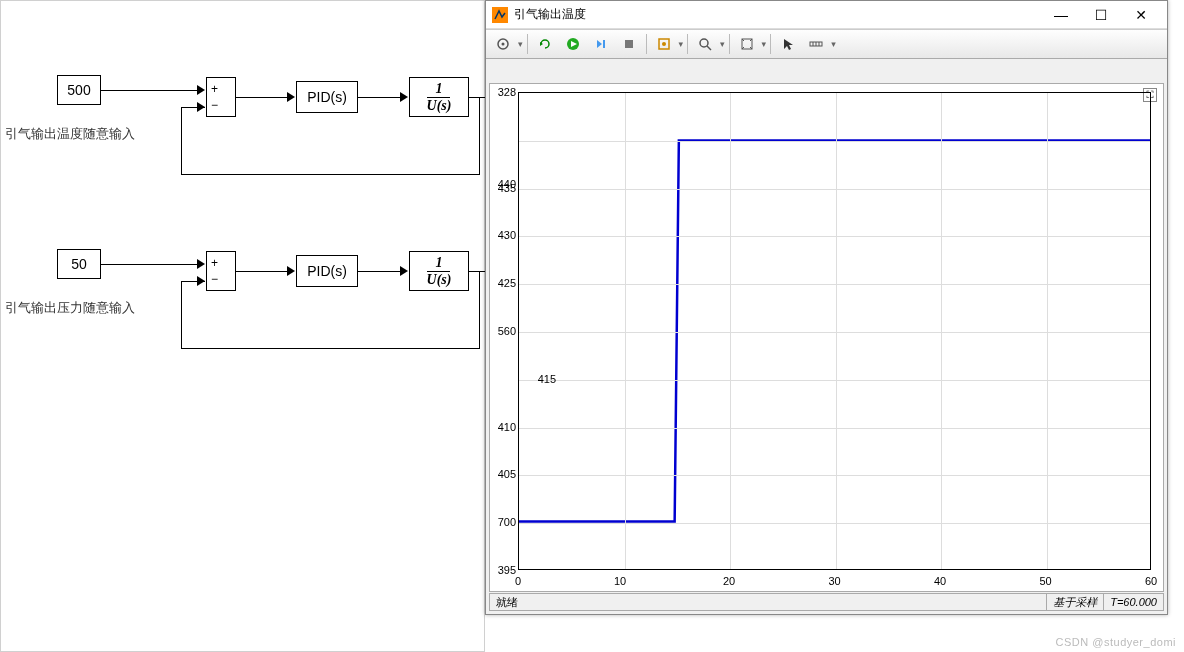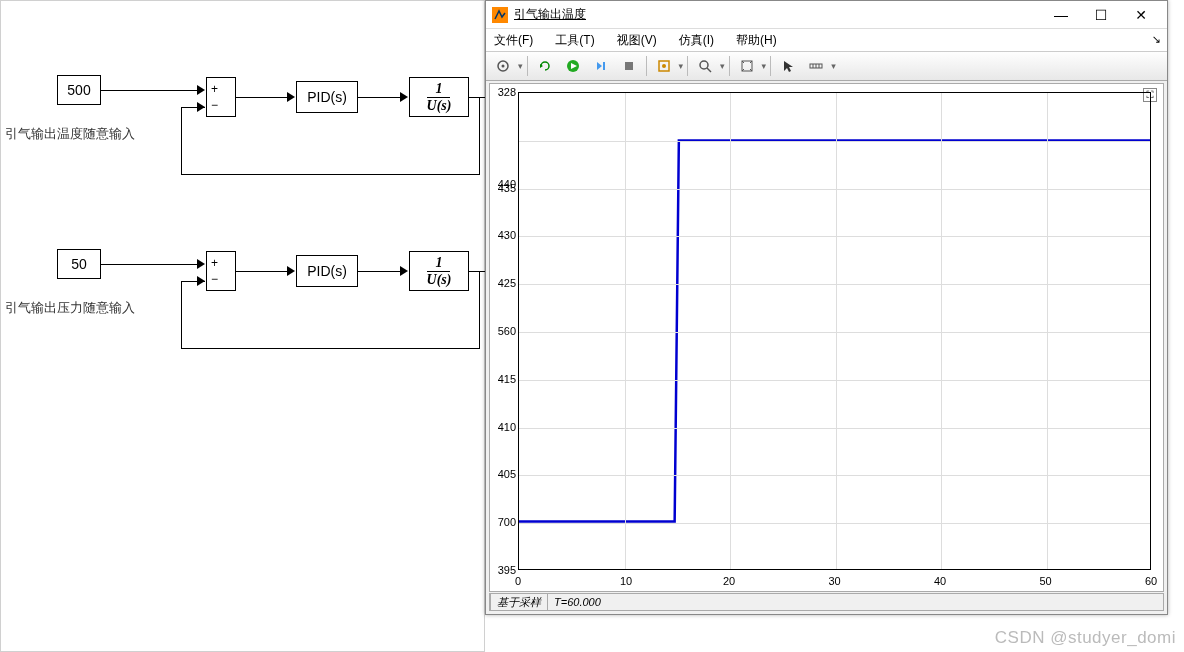--- a/index.html
+++ b/index.html
@@ -16,41 +16,41 @@
 .sum-block { position: absolute; background: #fff; border: 1px solid #000; width: 30px; height: 40px; }
 .sum-sign { position: absolute; font-size: 12px; }
 .frac { display: flex; flex-direction: column; align-items: center; font-family: serif; font-style: italic; font-size: 14px; }
 .frac .top { border-bottom: 1px solid #000; padding: 0 8px; font-weight: bold; }
 .frac .bot { padding: 0 6px; font-weight: bold; }
 
 
 .scope-win { position: absolute; left: 485px; top: 0; width: 683px; height: 615px; background: #f0f0f0; border: 1px solid #888; box-shadow: 0 0 4px rgba(0,0,0,0.3); }
 .titlebar { height: 28px; background: #fff; display: flex; align-items: center; padding: 0 6px; border-bottom: 1px solid #ddd; }
 .titlebar .icon { width: 16px; height: 16px; margin-right: 6px; }
-.titlebar .title { flex: 1; font-size: 12px; text-decoration: underline; }
+.titlebar .title { flex: 1; font-size: 12px; }
 .winbtns { display: flex; gap: 0; }
 .winbtn { width: 40px; height: 26px; display: flex; align-items: center; justify-content: center; font-size: 14px; cursor: pointer; }
 .menubar { height: 22px; background: #fff; display: flex; align-items: center; padding: 0 4px; gap: 14px; font-size: 12px; position: relative; }
 .menuitem { cursor: pointer; padding: 2px 4px; }
 .menu-drop { position: absolute; right: 6px; top: 4px; font-size: 11px; }
 .toolbar { height: 30px; background: linear-gradient(#fefefe,#e8e8e8); border-top: 1px solid #ccc; border-bottom: 1px solid #aaa; display: flex; align-items: center; padding: 0 4px; gap: 2px; }
 .tbtn { width: 26px; height: 24px; display: flex; align-items: center; justify-content: center; cursor: pointer; border: 1px solid transparent; border-radius: 2px; }
 .tsep { width: 1px; height: 20px; background: #bbb; margin: 0 2px; }
 .plot-area { position: absolute; left: 3px; top: 82px; right: 3px; bottom: 22px; background: #fff; border: 1px solid #aaa; }
 .plot-inner { position: absolute; left: 28px; top: 8px; right: 16px; bottom: 24px; border: 1px solid #000; }
 .grid-v { position: absolute; top: 0; bottom: 0; width: 1px; background: #ddd; }
 .grid-h { position: absolute; left: 0; right: 0; height: 1px; background: #ddd; }
 .ytick { position: absolute; left: 2px; font-size: 11px; width: 24px; text-align: right; transform: translateY(-50%); }
 .xtick { position: absolute; bottom: 4px; font-size: 11px; transform: translateX(-50%); }
 .statusbar { position: absolute; left: 3px; right: 3px; bottom: 3px; height: 18px; background: #f0f0f0; border: 1px solid #aaa; display: flex; align-items: center; font-size: 11px; }
 .status-left { padding: 0 6px; flex: 1; }
 .status-cell { border-left: 1px solid #aaa; padding: 0 6px; height: 100%; display: flex; align-items: center; font-style: italic; }
 .scope-btn { position: absolute; right: 6px; top: 4px; width: 14px; height: 14px; border: 1px solid #888; background: #fff; font-size: 10px; display: flex; align-items: center; justify-content: center; }
 
-.watermark { position: absolute; right: 8px; bottom: 4px; color: #bbb; font-size: 17px; letter-spacing: 0.5px; }
+.watermark { position: absolute; right: 8px; bottom: 4px; color: #bbb; font-size: 11px; letter-spacing: 0.5px; }
 
 svg.plot-line { position: absolute; left: 0; top: 0; width: 100%; height: 100%; }
 </style>
 </head>
 <body>
 
 <div class="canvas">
 
   <div class="block" style="left:56px;top:74px;width:44px;height:30px">
       <span>500</span>
@@ -122,28 +122,20 @@
           <rect width="16" height="16" fill="#f80"></rect>
           <path d="M3 12 L7 4 L10 10 L13 6" stroke="#036" fill="none" stroke-width="1.5"></path>
         </svg>
     </span>
     <span class="title">引气输出温度</span>
     <div class="winbtns">
       <div class="winbtn">—</div>
       <div class="winbtn">☐</div>
       <div class="winbtn">✕</div>
     </div>
-  </div>
-  <div class="menubar">
-    <span class="menuitem">文件(F)</span>
-    <span class="menuitem">工具(T)</span>
-    <span class="menuitem">视图(V)</span>
-    <span class="menuitem">仿真(I)</span>
-    <span class="menuitem">帮助(H)</span>
-    <span class="menu-drop">↘</span>
   </div>
   <div class="toolbar">
     <div class="tbtn">
         <svg width="16" height="16">
           <circle cx="8" cy="8" r="5" fill="none" stroke="#555" stroke-width="1.5"></circle>
           <circle cx="8" cy="8" r="1.5" fill="#555"></circle>
         </svg>
       </div>
     <span style="font-size:9px;color:#666">▾</span>
     <div class="tsep"></div>
@@ -226,38 +218,39 @@
         <div class="grid-h" style="top: 382.4px;"></div>
         <div class="grid-h" style="top: 334.6px;"></div>
         <div class="grid-h" style="top: 286.8px;"></div>
         <div class="grid-h" style="top: 239px;"></div>
         <div class="grid-h" style="top: 191.2px;"></div>
         <div class="grid-h" style="top: 143.4px;"></div>
         <div class="grid-h" style="top: 95.6px;"></div>
         <div class="grid-h" style="top: 47.8px;"></div>
       </div>
   <div class="xtick" style="left: 28px;">0</div>
-      <div class="xtick" style="left: 136px;">10</div>
+      <div class="xtick" style="left: 130px;">10</div>
       <div class="xtick" style="left: 239px;">20</div>
       <div class="xtick" style="left: 344.5px; margin-top: 24px;">30</div>
       <div class="xtick" style="left: 450px;">40</div>
       <div class="xtick" style="left: 555.5px;">50</div>
       <div class="xtick" style="left: 661px;">60</div>
       <div class="ytick" style="top: 486px;">395</div>
       <div class="ytick" style="top: 438.2px;">700</div>
       <div class="ytick" style="top: 390.4px;">405</div>
       <div class="ytick" style="top: 342.6px;">410</div>
-      <div class="ytick" style="top: 294.8px;">415</div>
+      <div class="ytick" style="top: 294.8px; margin-left: 40px;">415</div>
       <div class="ytick" style="top: 247px;">560</div>
       <div class="ytick" style="top: 199.2px;">425</div>
       <div class="ytick" style="top: 151.4px;">430</div>
       <div class="ytick" style="top: 103.6px;">435</div>
       <div class="ytick" style="top: 55.8px; margin-top: 44px;">440</div>
       <div class="ytick" style="top: 8px;">328</div>
     </div>
 
   <div class="statusbar">
+    <span class="status-left">就绪</span>
     <span class="status-cell">基于采样</span>
     <span class="status-cell">T=60.000</span>
   </div>
 </div>
 
 <div class="watermark">CSDN @studyer_domi</div>
 
 </body></html>

